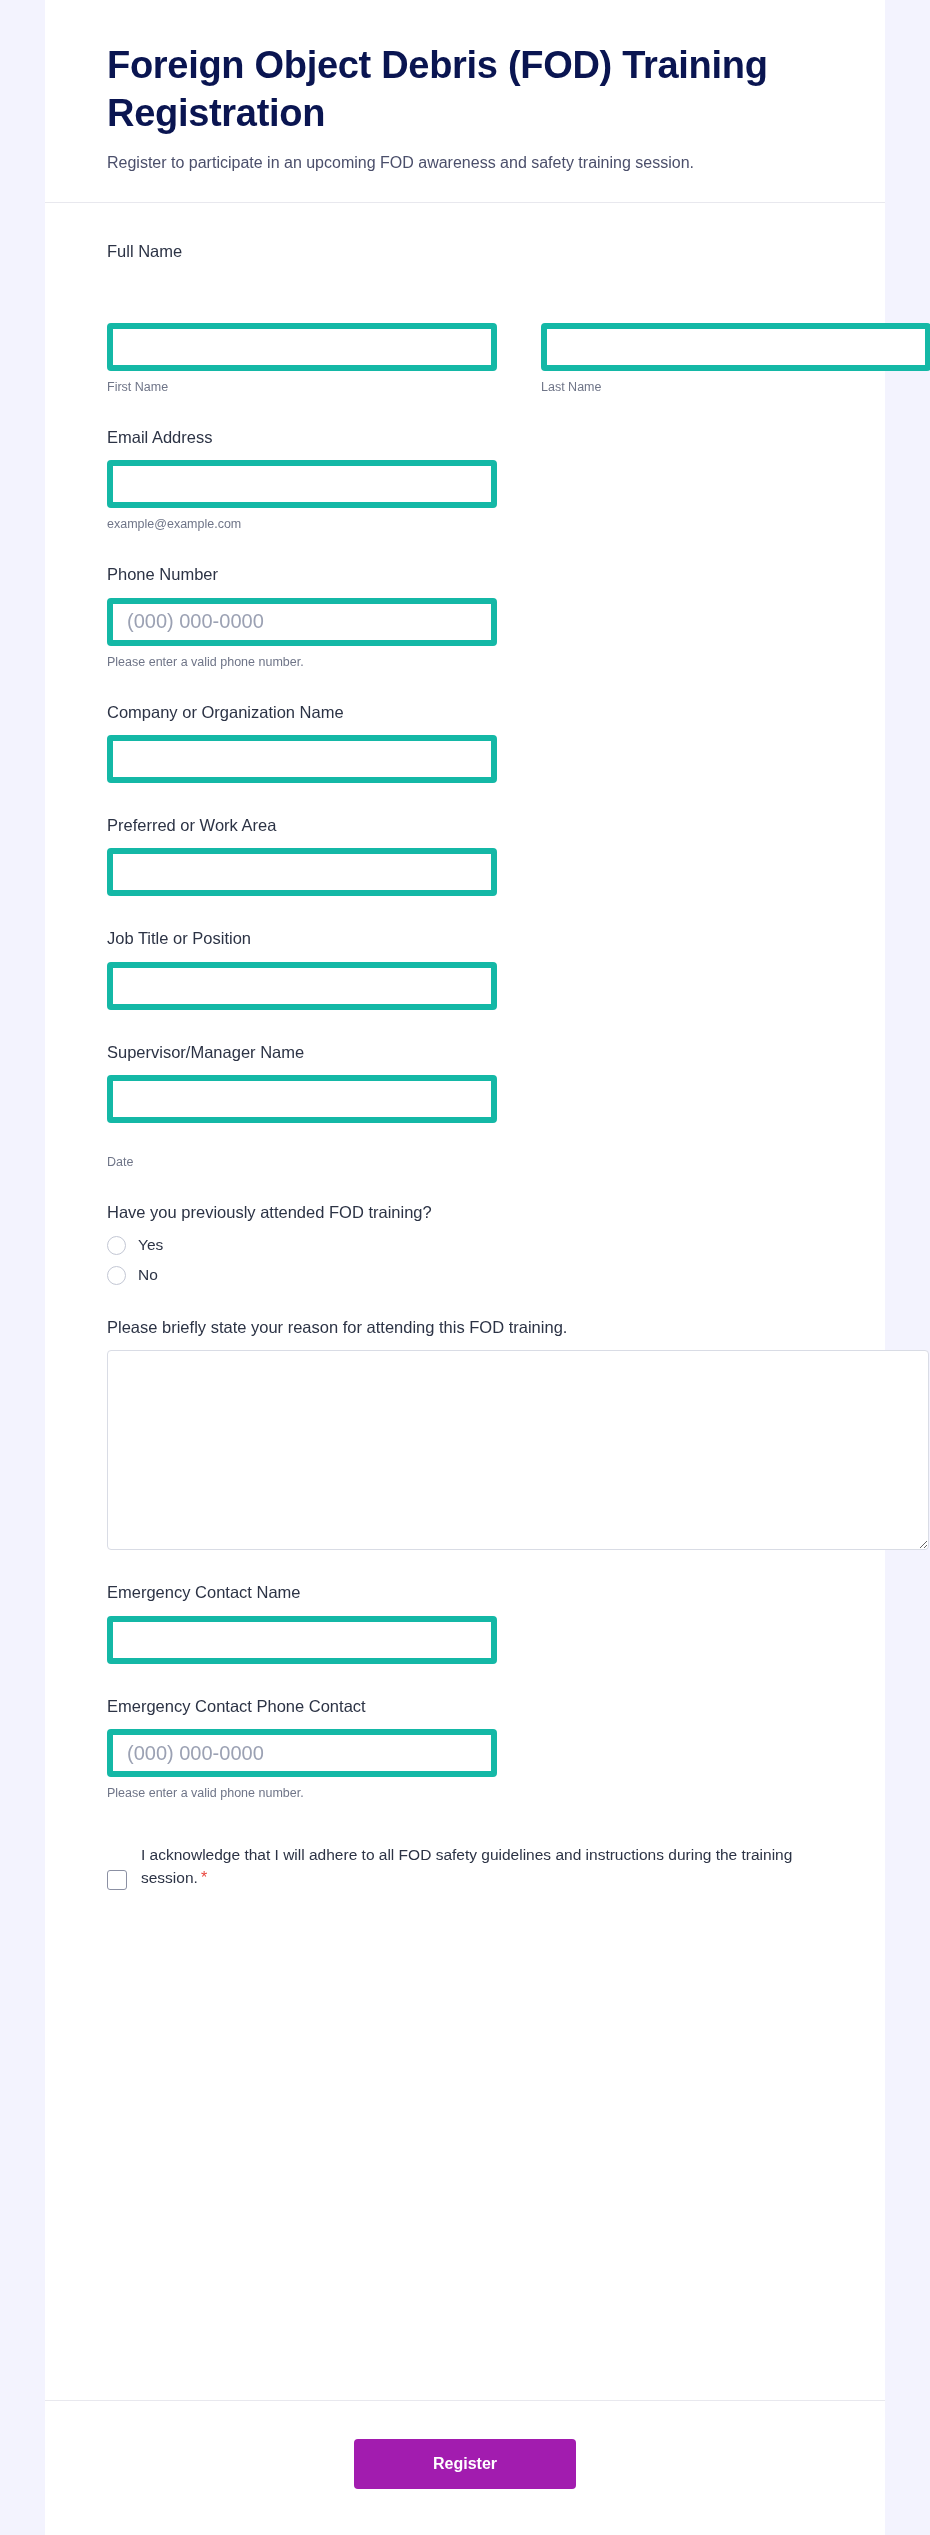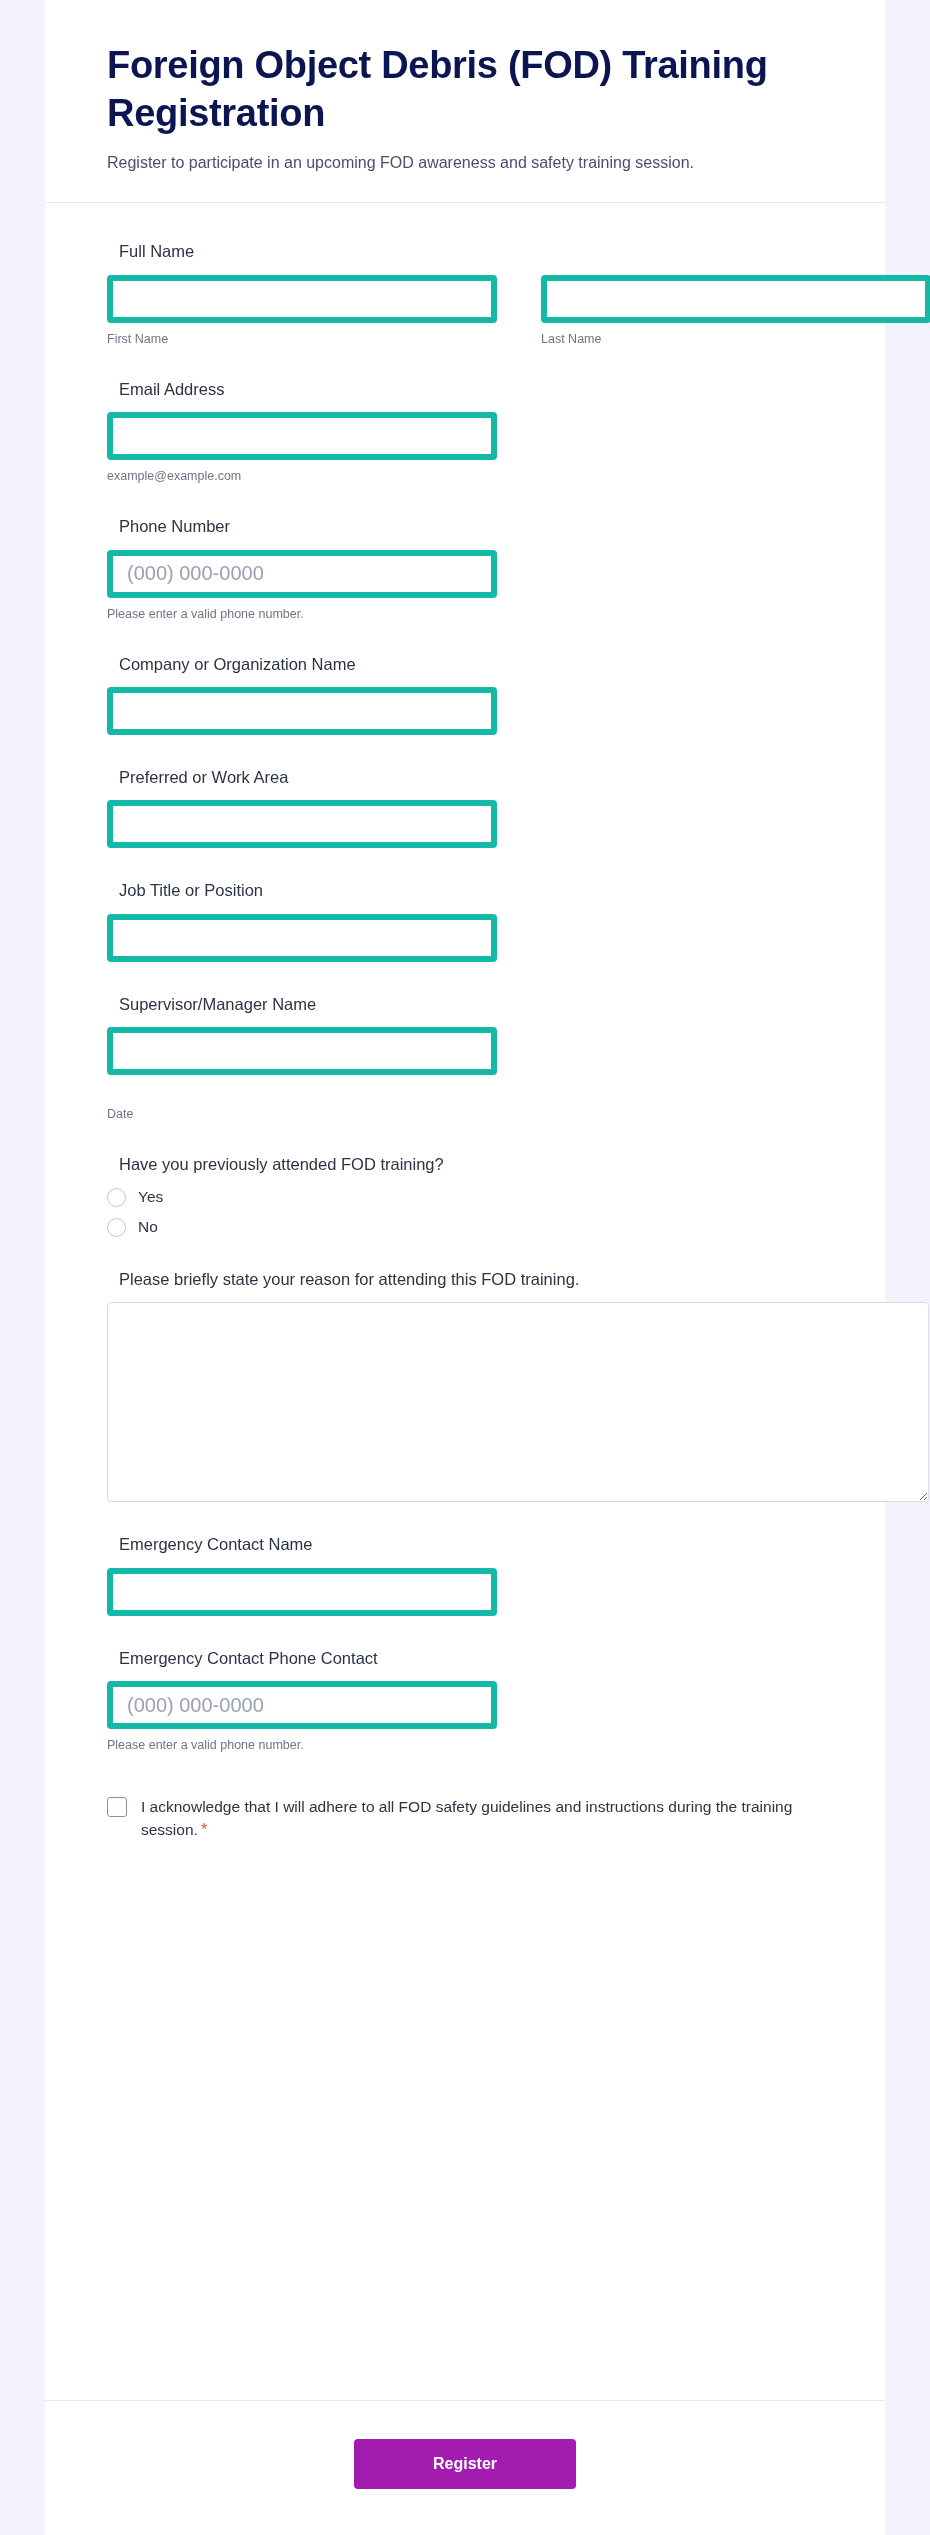--- a/index.html
+++ b/index.html
@@ -48,21 +48,20 @@
   }
   .field {
     margin-bottom: 32px;
   }
   .field-label {
     display: block;
     font-size: 16.5px;
     color: #2c3345;
     margin-bottom: 12px;
     line-height: 1.3;
-    margin-left: 12px;
   }
   .req-star {
     color: #e8453c;
     font-size: 16px;
     margin-left: 3px;
   }
   .input {
     width: 390px;
     height: 48px;
     border: 6px solid #14b8a6;
@@ -81,20 +80,21 @@
     color: #6f7588;
     margin-top: 9px;
     line-height: 1.2;
   }
   .two-col {
     display: flex;
     gap: 44px;
   }
   .col {
     width: 390px;
+    margin-top: 48px;
   }
   .date-wrap {
     position: relative;
     width: 390px;
   }
   .cal-icon {
     position: absolute;
     right: 14px;
     top: 50%;
     transform: translateY(-50%);
@@ -130,21 +130,21 @@
     font-size: 16px;
     color: #2c3345;
     padding: 12px 14px;
     font-family: "Liberation Sans", sans-serif;
     outline: none;
     resize: vertical;
     display: block;
   }
   .consent {
     display: flex;
-    align-items: flex-start;
+    align-items: flex-end;
     margin-top: 42px;
     margin-bottom: 20px;
   }
   .checkbox {
     width: 20px;
     height: 20px;
     border: 1.5px solid #8b90a3;
     border-radius: 3px;
     background: #fff;
     margin-right: 14px;

